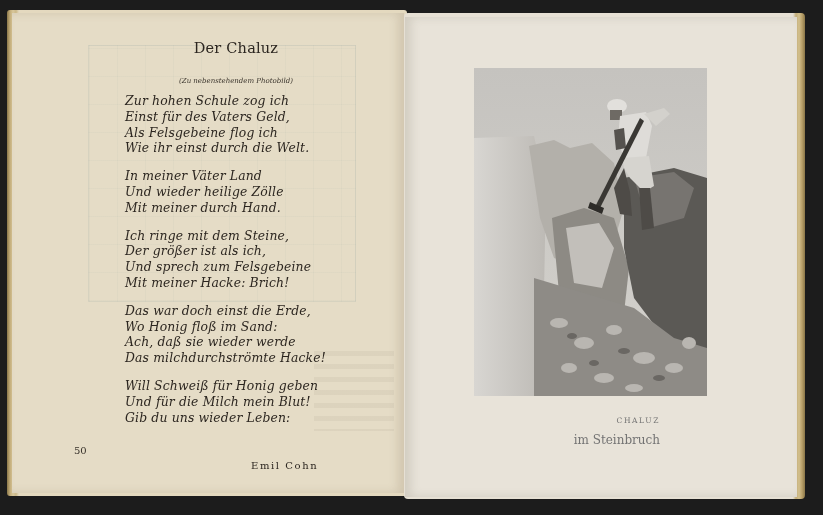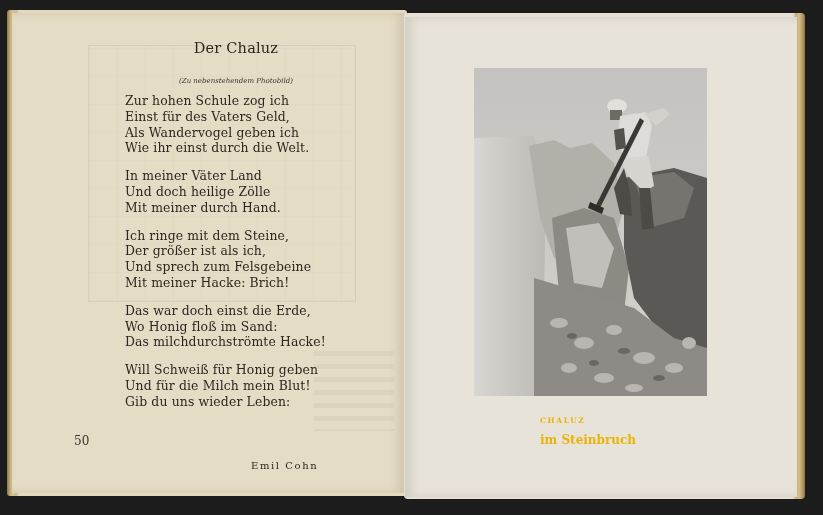--- a/index.html
+++ b/index.html
@@ -45,39 +45,38 @@
     color:#2c2620;
   }
   .poem-title {
     font-size:14.5px; text-align:center; margin:0 0 21px 0; padding-left:22px;
     letter-spacing:0.2px;
   }
   .poem-subtitle {
     font-size:7px; font-style:italic; text-align:center; padding-left:22px; margin-bottom:8px;
     color:#3a342c;
   }
-  .stanza { margin-bottom:12px; }
+  .stanza { margin-bottom:12px;font-style:italic; }
   .line { font-size:12.4px; line-height:15.8px; white-space:nowrap; letter-spacing:0.15px; }
   .author {
     position:absolute; left:251px; top:414px;
     font-size:10px; letter-spacing:1.6px; color:#2c2620;margin-top:46px;
   }
   .page-num {
-    position:absolute; left:74px; top:434px;
-    font-size:12px; color:#3a342c;
+    position:absolute; left:74px; top:445px;
+    font-size:10px; color:#3a342c;
   }
   .photo {
     position:absolute; left:474px; top:68px; width:233px; height:328px;
     background:#c9c6c0;
     overflow:hidden;
   }
   .caption {
-    position:absolute; left:540px; top:416px; width:120px; text-align:left;
-    color:#eab308;
-    font-weight:bold;
+    position:absolute; left:540px; top:416px; width:120px; text-align:right;
+    color:#737373;
   }
   .caption-title { font-size:7.5px; letter-spacing:1.6px; }
   .caption-sub { font-size:12px; margin-top:8px; }
 </style>
 </head>
 <body>
 
 <div class="cover-left"></div>
 <div class="cover-right"></div>
 
@@ -88,37 +87,38 @@
 
 <div class="page-right"></div>
 
 <div class="poem">
   <div class="poem-title">Der Chaluz</div>
   <div class="poem-subtitle">(Zu nebenstehendem Photobild)</div>
 
   <div class="stanza">
     <div class="line">Zur hohen Schule zog ich</div>
     <div class="line">Einst für des Vaters Geld,</div>
-    <div class="line">Als Wandervogel geben ich</div>
+    <div class="line">Als Felsgebeine flog ich</div>
     <div class="line">Wie ihr einst durch die Welt.</div>
   </div>
   <div class="stanza">
     <div class="line">In meiner Väter Land</div>
-    <div class="line">Und doch heilige Zölle</div>
+    <div class="line">Und wieder heilige Zölle</div>
     <div class="line">Mit meiner durch Hand.</div>
   </div>
   <div class="stanza">
     <div class="line">Ich ringe mit dem Steine,</div>
     <div class="line">Der größer ist als ich,</div>
     <div class="line">Und sprech zum Felsgebeine</div>
     <div class="line">Mit meiner Hacke: Brich!</div>
   </div>
   <div class="stanza">
     <div class="line">Das war doch einst die Erde,</div>
     <div class="line">Wo Honig floß im Sand:</div>
+    <div class="line">Ach, daß sie wieder werde</div>
     <div class="line">Das milchdurchströmte Hacke!</div>
   </div>
   <div class="stanza">
     <div class="line">Will Schweiß für Honig geben</div>
     <div class="line">Und für die Milch mein Blut!</div>
     <div class="line">Gib du uns wieder Leben:</div>
   </div>
 </div>
 
 <div class="author">Emil Cohn</div>

